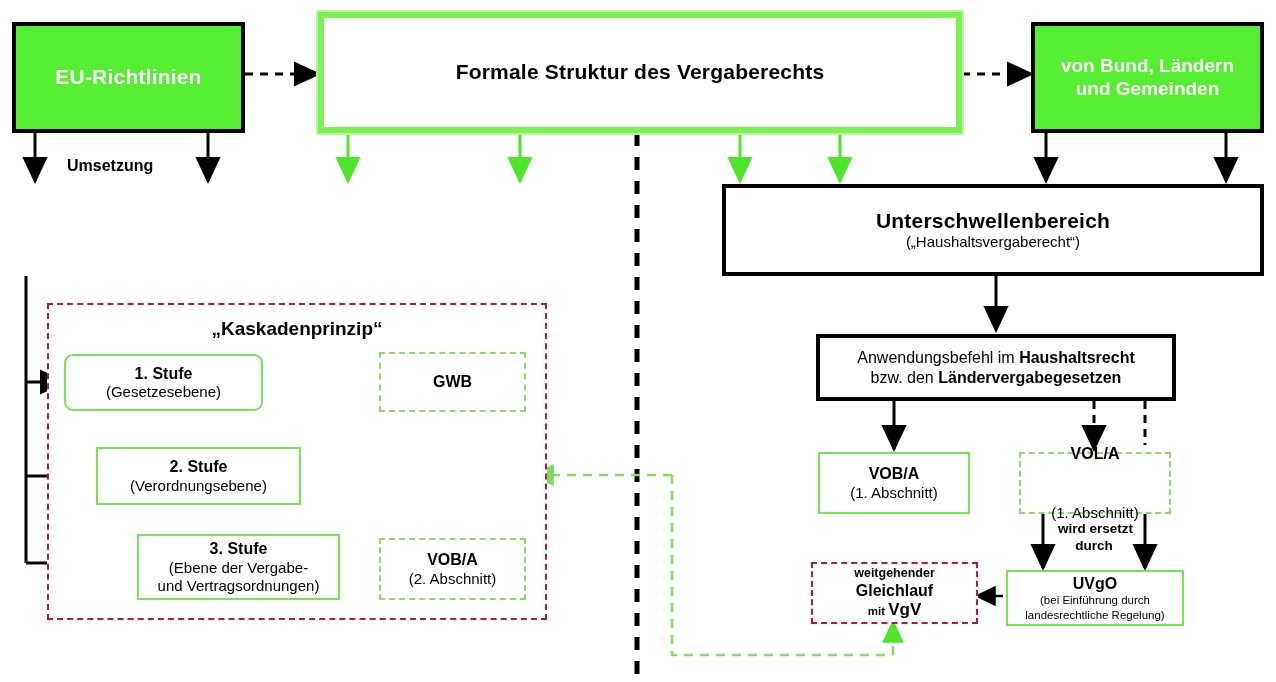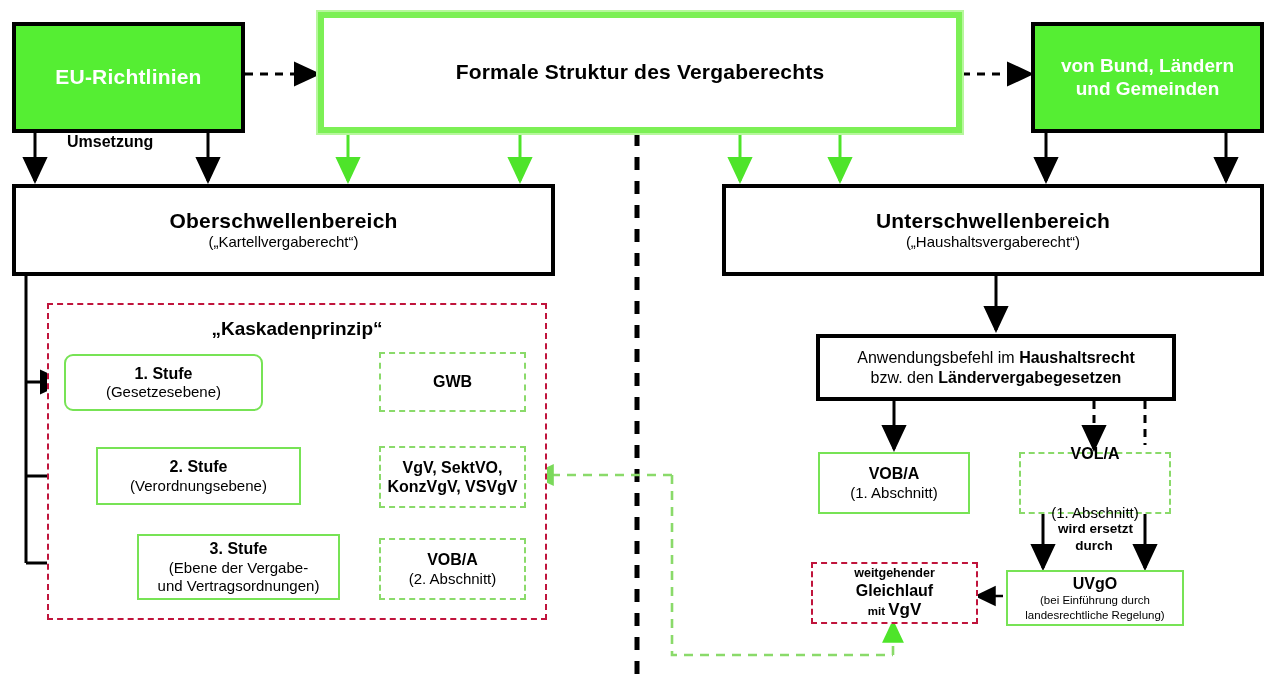--- a/index.html
+++ b/index.html
@@ -100,28 +100,24 @@
 
   <div class="box b-thickgreen t1" style="left:318px;top:12px;width:644px;height:121px;">
     <span>Formale Struktur des Vergaberechts</span>
   </div>
 
   <div class="box b-green-fill t2" style="left:1031px;top:22px;width:233px;height:111px;">
     <span>von Bund, Ländern</span>
     <span>und Gemeinden</span>
   </div>
 
-  <div class="lbl t3" style="left:67px;top:132px;">
+  <div class="lbl t3" style="left:67px;top:156px;">
     <span>Umsetzung</span>
   </div>
 
-  <div class="box b-black" style="left:12px;top:184px;width:543px;height:92px;">
-    <span class="t1">Oberschwellenbereich</span>
-    <span class="t4">(„Kartellvergaberecht“)</span>
-  </div>
 
   <div class="box b-black" style="left:722px;top:184px;width:542px;height:92px;">
     <span class="t1">Unterschwellenbereich</span>
     <span class="t4">(„Haushaltsvergaberecht“)</span>
   </div>
 
   <div class="box b-reddash" style="left:47px;top:303px;width:500px;height:317px;justify-content:flex-start;"></div>
   <div class="ttl t2" style="left:47px;top:318px;width:500px;text-align:center;">
     <span>„Kaskadenprinzip“</span>
   </div>
@@ -139,24 +135,20 @@
   <div class="box b-greensolid" style="left:137px;top:534px;width:203px;height:66px;">
     <span class="t3">3. Stufe</span>
     <span class="t4 nw">(Ebene der Vergabe-</span>
     <span class="t4 nw">und Vertragsordnungen)</span>
   </div>
 
   <div class="box b-greendash" style="left:379px;top:352px;width:147px;height:60px;">
     <span class="t3">GWB</span>
   </div>
 
-  <div class="box b-greendash" style="left:379px;top:446px;width:147px;height:62px;">
-    <span class="t3 nw">VgV, SektVO,</span>
-    <span class="t3 nw">KonzVgV, VSVgV</span>
-  </div>
 
   <div class="box b-greendash" style="left:379px;top:538px;width:147px;height:62px;">
     <span class="t3">VOB/A</span>
     <span class="t4">(2. Abschnitt)</span>
   </div>
 
   <div class="box b-black" style="left:816px;top:334px;width:360px;height:67px;">
     <span class="t3">
       <span class="sub">Anwendungsbefehl im </span><span>Haushaltsrecht</span>
     </span>

